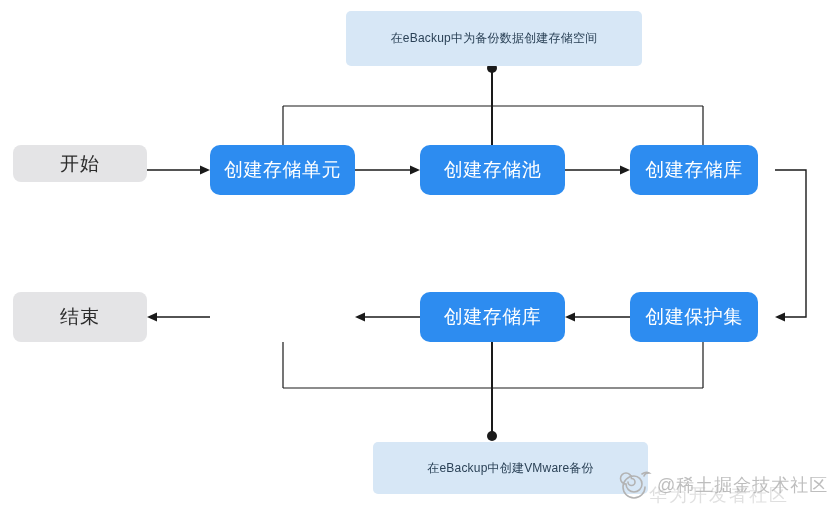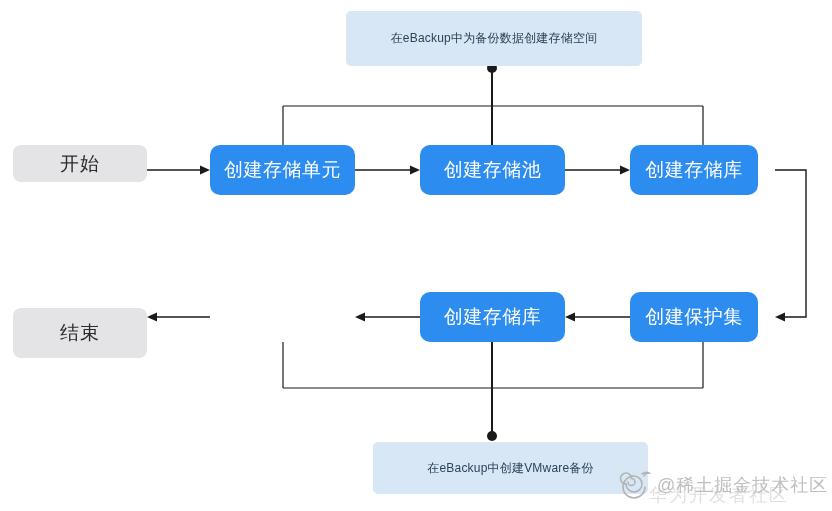--- a/index.html
+++ b/index.html
@@ -30,21 +30,21 @@
     background:var(--note-bg);color:var(--note-text);
     border-radius:5px;font-size:12px;letter-spacing:0.2px;
   }
   .note-top{left:346px;top:11px;width:296px;height:55px;}
   .note-bottom{left:373px;top:442px;width:275px;height:52px;}
   .terminal{
     background:var(--terminal-bg);color:var(--terminal-text);
     border-radius:8px;font-size:19px;letter-spacing:1px;
   }
   .t-start{left:13px;top:145px;width:134px;height:37px;}
-  .t-end{left:13px;top:292px;width:134px;height:50px;margin-top:16px;}
+  .t-end{left:13px;top:292px;width:134px;height:50px;}
   .step{
     background:var(--node-blue);color:var(--node-blue-text);
     border-radius:10px;font-size:19px;letter-spacing:0.5px;
   }
   .r1{top:145px;height:50px;}
   .r2{top:292px;height:50px;}
   .c1{left:210px;width:145px;}
   .c2{left:420px;width:145px;}
   .c3{left:630px;width:128px;}
   .watermark{

